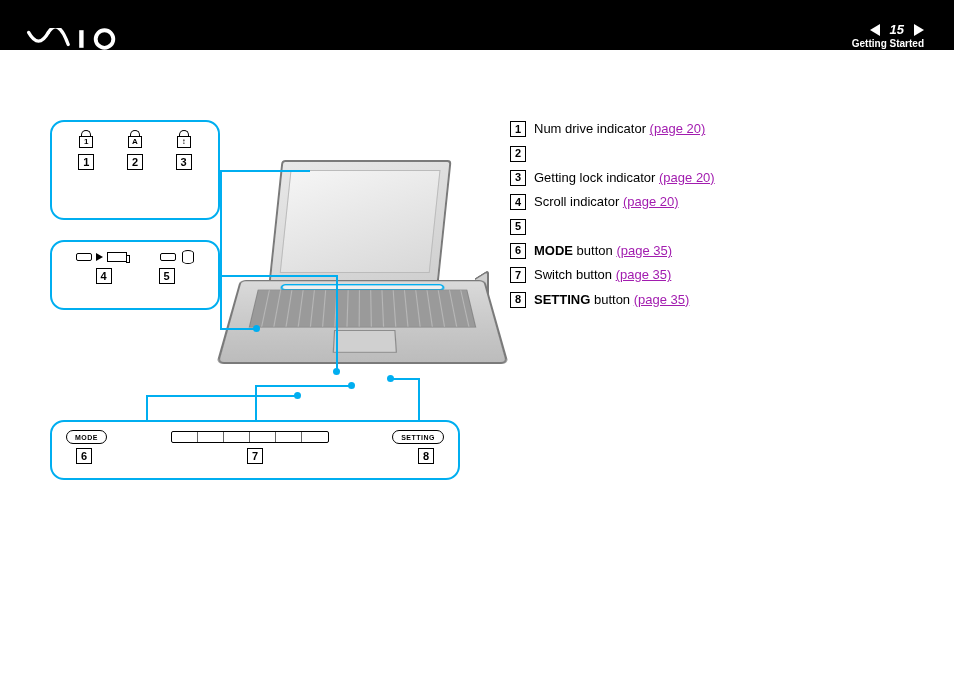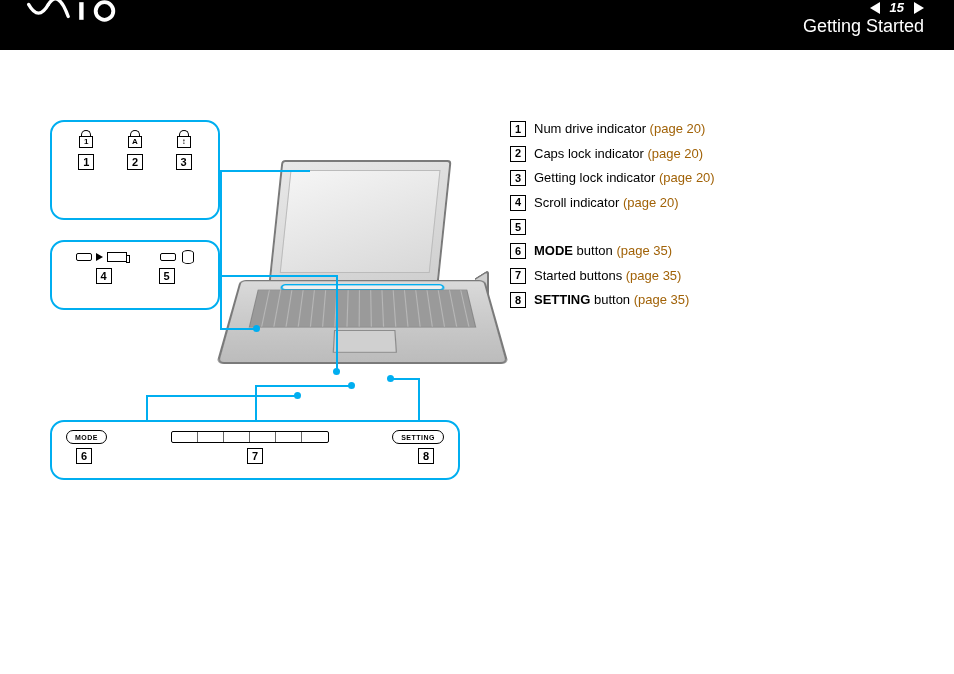--- a/index.html
+++ b/index.html
@@ -13,32 +13,32 @@
     position: relative;
     overflow: hidden;
   }
 
   
   .header {
     height: 50px;
     background: #000;
     color: #fff;
     display: flex;
-    align-items: flex-start;
+    align-items: flex-end;
     justify-content: space-between;
     padding: 0 30px 0 22px;
   }
   .logo { display: flex; align-items: center; }
   .logo svg { height: 22px; }
   .header-right { text-align: right; line-height: 1.2; }
   .page-nav { display: flex; align-items: center; justify-content: flex-end; gap: 10px; font-style: italic; font-weight: bold; }
   .tri { width: 0; height: 0; border-style: solid; display: inline-block; }
   .tri-left  { border-width: 6px 10px 6px 0; border-color: transparent #fff transparent transparent; }
   .tri-right { border-width: 6px 0 6px 10px; border-color: transparent transparent transparent #fff; }
-  .section-title { font-weight: normal; font-size: 18px; }
+  .section-title { font-weight: bold; font-size: 10px; }
 
   
   .content { position: relative; padding: 70px 0 0 0; display: flex; }
 
   
   .diagram { position: relative; width: 460px; height: 420px; margin-left: 50px; flex: 0 0 auto; }
 
   .panel {
     position: absolute;
     border: 2px solid #00aef0;
@@ -174,21 +174,21 @@
   .lap-side {
     position:absolute; top:118px; right:-4px; width:14px; height:70px;
     background:#cfcfcf; border:2px solid #7a7a7a; border-left:none;
     transform: skewY(-32deg); transform-origin: top left; border-radius:0 4px 4px 0;
   }
 
   
   .legend { flex: 1 1 auto; padding-right: 40px; }
   .legend-row { display:flex; align-items:flex-start; gap:8px; margin-bottom:7px; line-height:1.35; }
   .legend-row .nbox { margin-top:1px; flex:0 0 auto; }
-  .legend-link { color:#a16207; cursor:pointer; }
+  .legend-link { color:#a21caf; cursor:pointer;text-decoration:underline; }
   .bold { font-weight:bold; }
 
   
 </style>
 </head>
 <body>
 
 <div class="header">
   <div class="logo" aria-label="VAIO">
     <svg viewBox="0 0 180 40" width="110">
@@ -308,23 +308,20 @@
 
     <div class="legend-row">
       <span class="nbox" data-bind="legend.0.n">1</span>
       <span>
         <span data-bind="legend.0.text_pre">Num drive indicator </span><span class="legend-link" data-bind="legend.0.link">(page 20)</span>
       </span>
     </div>
 
     <div class="legend-row">
       <span class="nbox" data-bind="legend.1.n">2</span>
-      <span>
-        <span data-bind="legend.1.text_pre">Caps lock indicator </span><span class="legend-link" data-bind="legend.1.link">(page 20)</span>
-      </span>
     </div>
 
     <div class="legend-row">
       <span class="nbox" data-bind="legend.2.n">3</span>
       <span>
         <span data-bind="legend.2.text_pre">Getting lock indicator </span><span class="legend-link" data-bind="legend.2.link">(page 20)</span>
       </span>
     </div>
 
     <div class="legend-row">
@@ -341,21 +338,21 @@
     <div class="legend-row">
       <span class="nbox" data-bind="legend.5.n">6</span>
       <span>
         <span class="bold" data-bind="legend.5.bold">MODE</span><span data-bind="legend.5.text_pre"> button </span><span class="legend-link" data-bind="legend.5.link">(page 35)</span>
       </span>
     </div>
 
     <div class="legend-row">
       <span class="nbox" data-bind="legend.6.n">7</span>
       <span>
-        <span data-bind="legend.6.text_pre">Started buttons </span><span class="legend-link" data-bind="legend.6.link">(page 35)</span>
+        <span data-bind="legend.6.text_pre">Switch button </span><span class="legend-link" data-bind="legend.6.link">(page 35)</span>
       </span>
     </div>
 
     <div class="legend-row">
       <span class="nbox" data-bind="legend.7.n">8</span>
       <span>
         <span class="bold" data-bind="legend.7.bold">SETTING</span><span data-bind="legend.7.text_pre"> button </span><span class="legend-link" data-bind="legend.7.link">(page 35)</span>
       </span>
     </div>
 

